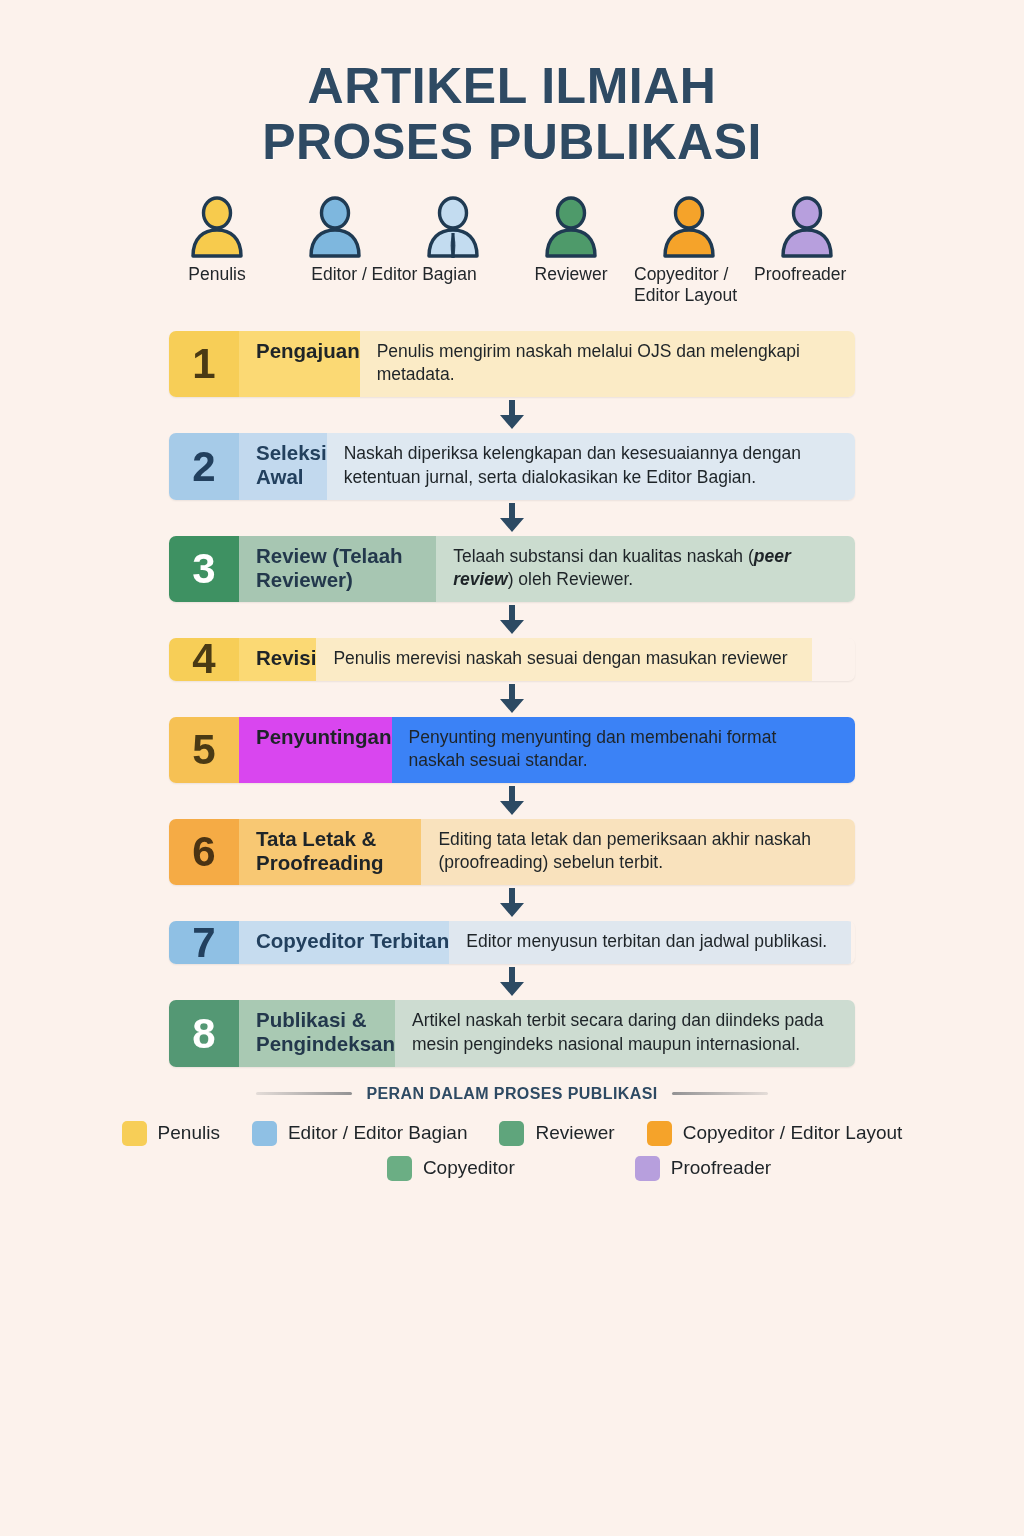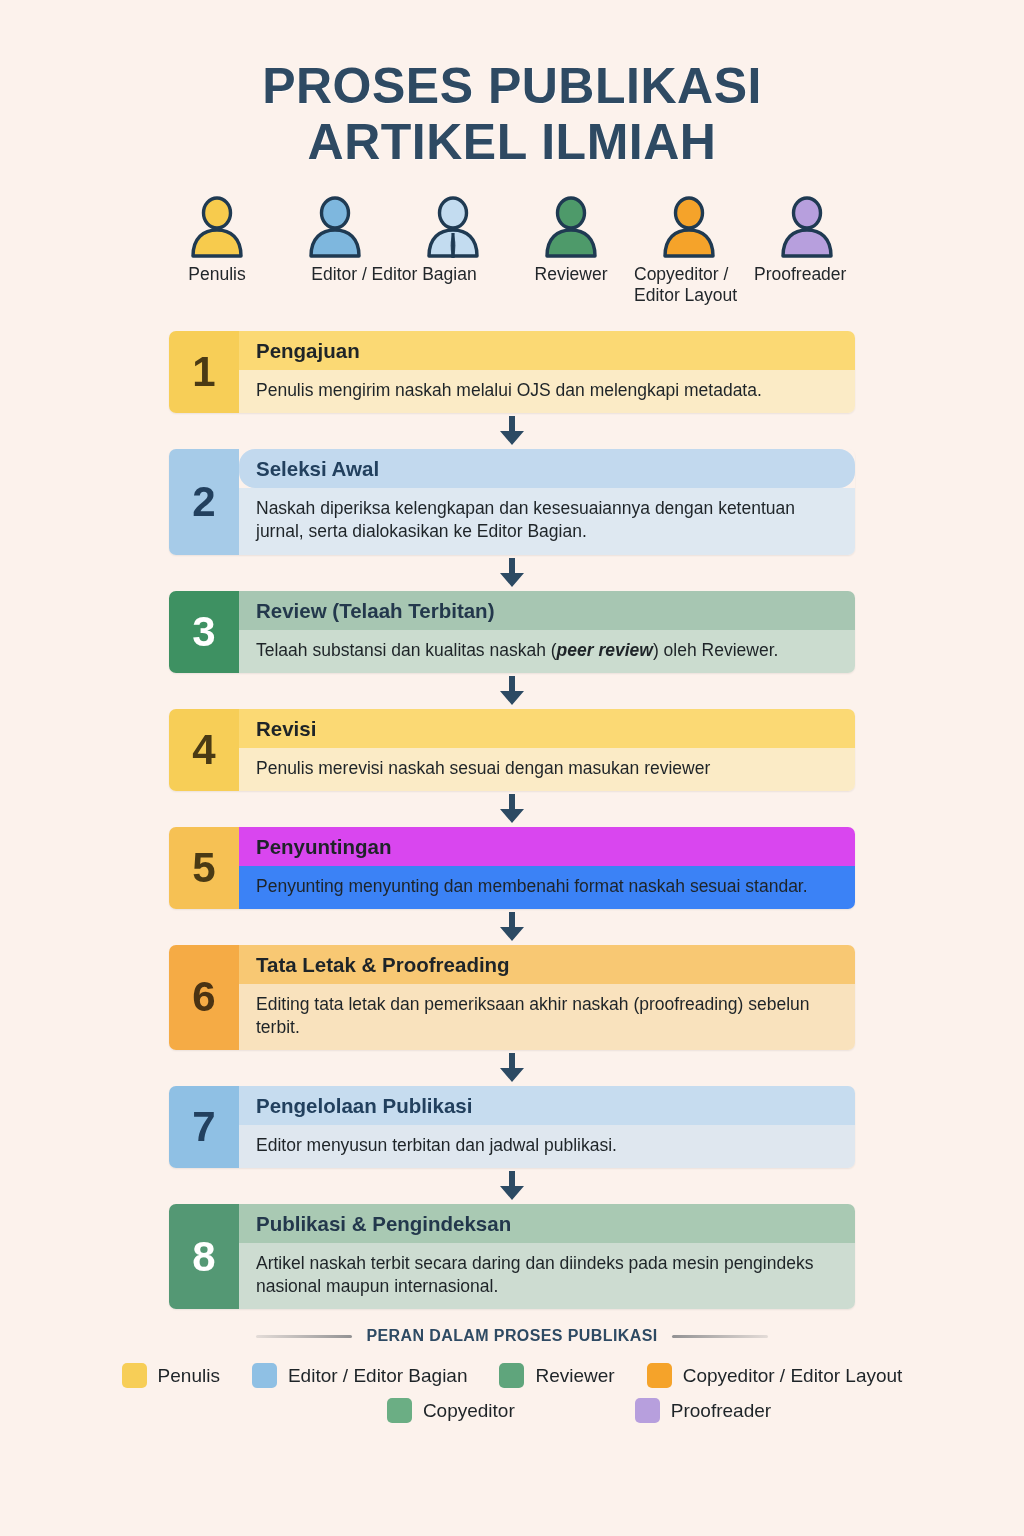--- a/index.html
+++ b/index.html
@@ -84,21 +84,21 @@
     display: flex;
     align-items: center;
     justify-content: center;
     font-size: 42px;
     font-weight: bold;
     line-height: 1;
   }
   .step-body {
     flex: 1 1 auto;
     display: flex;
-    flex-direction: column;
+    flex-direction: row;
   }
   .step-head {
     font-size: 20.5px;
     font-weight: bold;
     padding: 8px 0 7px 17px;
   }
   .step-desc {
     font-size: 17.5px;
     color: #1E2428;
     line-height: 1.32;
@@ -167,22 +167,22 @@
   }
   .legend-row.second .legend-item:first-child { margin-left: 150px; align-items: center; }
   .legend-row.second .legend-item:last-child { margin-left: 104px; }
 </style>
 </head>
 <body style="background: rgb(252, 242, 236);">
 
 <div class="page" style="background: rgb(252, 242, 236);">
 
   <div class="title-block">
+    <div class="title-line" style="color: rgb(46, 74, 99);">ARTIKEL ILMIAH</div>
     <div class="title-line" style="color: rgb(46, 74, 99);">PROSES PUBLIKASI</div>
-    <div class="title-line" style="color: rgb(46, 74, 99);">ARTIKEL ILMIAH</div>
   </div>
 
   <div class="roles">
     <div class="role">
       <svg class="role-icon" viewBox="0 0 60 62">
         <ellipse cx="30" cy="17" rx="13.5" ry="15" fill="#F7CB4D" stroke="#1F3A52" stroke-width="3.4"></ellipse>
         <path d="M6 60 C6 42 16.5 34 30 34 C43.5 34 54 42 54 60 Z" fill="#F7CB4D" stroke="#1F3A52" stroke-width="3.4" stroke-linejoin="round"></path>
       </svg>
     </div>
     <div class="role">
@@ -242,34 +242,34 @@
     </div>
     <div class="arrow-wrap">
       <svg class="arrow" viewBox="0 0 26 30">
           <path d="M10 0 H16 V15 H25 L13 29 L1 15 H10 Z" fill="#2C4A63"></path>
         </svg>
     </div>
 
     <div class="step">
       <div class="step-num" style="background: rgb(166, 203, 232); color: rgb(34, 64, 94);">2</div>
       <div class="step-body">
-        <div class="step-head" style="background: rgb(194, 217, 238); color: rgb(34, 64, 94); border-radius: 16px;">Seleksi Awal</div>
+        <div class="step-head" style="background: rgb(194, 217, 238); color: rgb(34, 64, 94);">Seleksi Awal</div>
         <div class="step-desc" style="background: rgb(222, 232, 241);">Naskah diperiksa kelengkapan dan kesesuaiannya dengan ketentuan jurnal, serta dialokasikan ke Editor Bagian.</div>
       </div>
     </div>
     <div class="arrow-wrap">
       <svg class="arrow" viewBox="0 0 26 30">
           <path d="M10 0 H16 V15 H25 L13 29 L1 15 H10 Z" fill="#2C4A63"></path>
         </svg>
     </div>
 
     <div class="step">
       <div class="step-num" style="background: rgb(62, 145, 98); color: rgb(255, 255, 255);">3</div>
       <div class="step-body">
-        <div class="step-head" style="background: rgb(167, 198, 178); color: rgb(35, 56, 76);">Review (Telaah Terbitan)</div>
+        <div class="step-head" style="background: rgb(167, 198, 178); color: rgb(35, 56, 76);">Review (Telaah Reviewer)</div>
         <div class="step-desc" style="background: rgb(203, 220, 207);"><span>Telaah substansi dan kualitas naskah (</span><i>peer review</i><span>) oleh Reviewer.</span></div>
       </div>
     </div>
     <div class="arrow-wrap">
       <svg class="arrow" viewBox="0 0 26 30">
           <path d="M10 0 H16 V15 H25 L13 29 L1 15 H10 Z" fill="#2C4A63"></path>
         </svg>
     </div>
 
     <div class="step">
@@ -307,21 +307,21 @@
     </div>
     <div class="arrow-wrap">
       <svg class="arrow" viewBox="0 0 26 30">
           <path d="M10 0 H16 V15 H25 L13 29 L1 15 H10 Z" fill="#2C4A63"></path>
         </svg>
     </div>
 
     <div class="step">
       <div class="step-num" style="background: rgb(143, 192, 228); color: rgb(34, 64, 94);">7</div>
       <div class="step-body">
-        <div class="step-head" style="background: rgb(198, 220, 239); color: rgb(34, 64, 94);">Pengelolaan Publikasi</div>
+        <div class="step-head" style="background: rgb(198, 220, 239); color: rgb(34, 64, 94);">Copyeditor Terbitan</div>
         <div class="step-desc" style="background: rgb(223, 231, 239);">Editor menyusun terbitan dan jadwal publikasi.</div>
       </div>
     </div>
     <div class="arrow-wrap">
       <svg class="arrow" viewBox="0 0 26 30">
           <path d="M10 0 H16 V15 H25 L13 29 L1 15 H10 Z" fill="#2C4A63"></path>
         </svg>
     </div>
 
     <div class="step">

